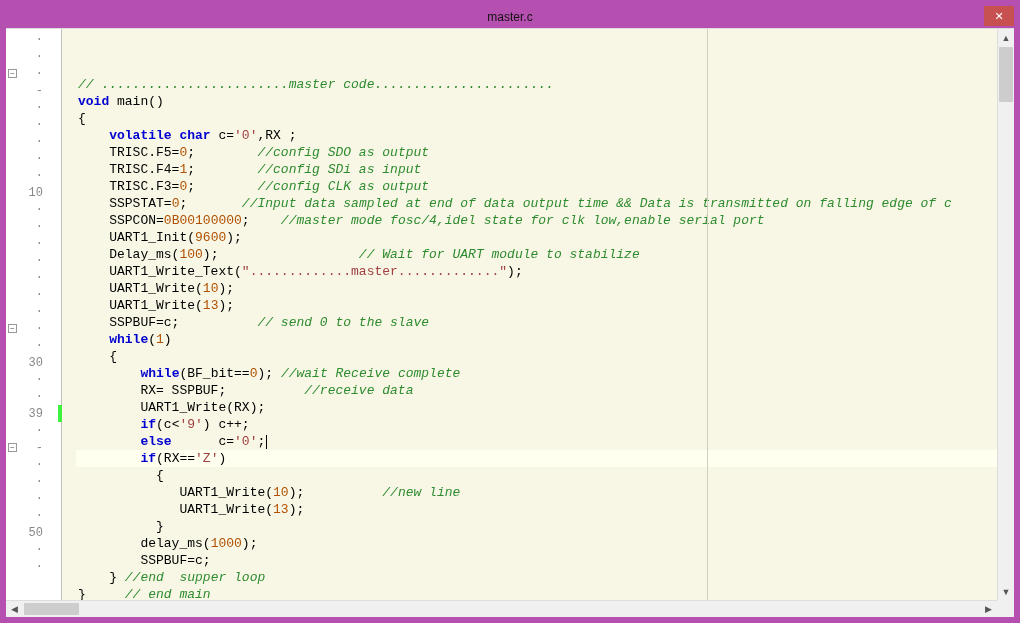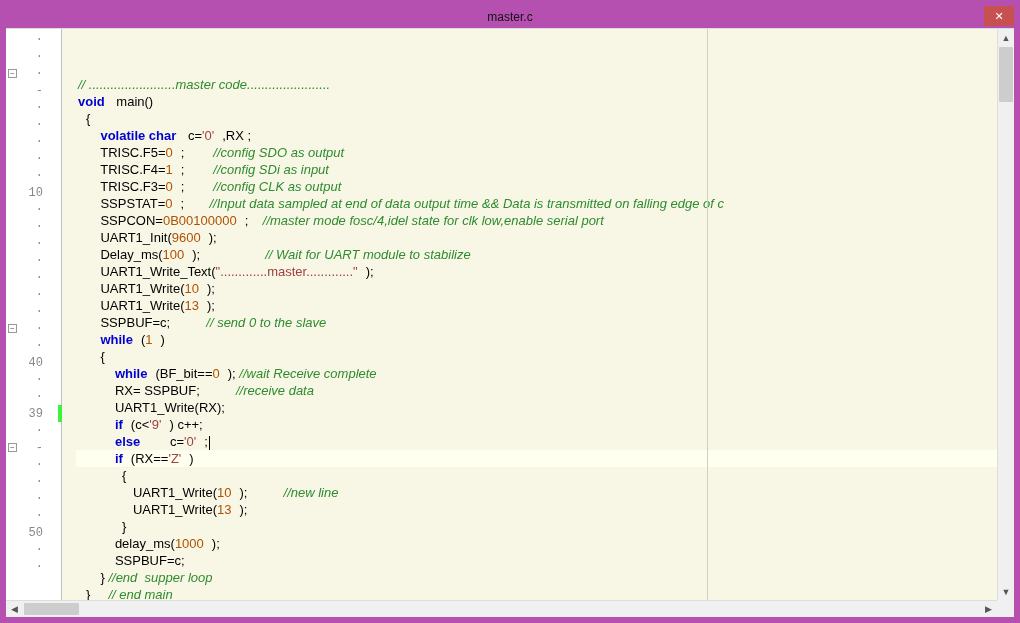--- a/index.html
+++ b/index.html
@@ -86,42 +86,42 @@
     background: #fff;
     color: #555;
     font-size: 8px;
     line-height: 7px;
     text-align: center;
     position: absolute;
     left: 2px;
   }
   .code {
     flex: 1;
-    font-family: Liberation Sans, sans-serif;
+    font-family: Liberation Mono, monospace;
     font-size: 13px;
     background: #f8f7e6;
     overflow: hidden;
     padding-top: 2px;
     padding-left: 14px;
     position: relative;
     white-space: pre;
   }
   .code-line {
     height: 17px;
     line-height: 17px;
     padding-left: 2px;
   }
   .code-line.current {
     background: #fffff0;
   }
   .kw { color: #0000d0; font-weight: bold; }
   .cm { color: #2e8b2e; font-style: italic; }
   .num { color: #b05000; }
   .str { color: #a04040; }
-  .plain { color: #000; padding-left: 8px; }
+  .plain { color: #000; }
   .current-marker {
     position: absolute;
     width: 4px;
     height: 17px;
     background: #3cf23c;
     left: 52px;
   }
   .vscroll {
     width: 17px;
     background: #f0f0f0;
@@ -227,21 +227,21 @@
           <div class="gutter-line">10</div>
           <div class="gutter-line">·</div>
           <div class="gutter-line">·</div>
           <div class="gutter-line">·</div>
           <div class="gutter-line">·</div>
           <div class="gutter-line">·</div>
           <div class="gutter-line">·</div>
           <div class="gutter-line">·</div>
           <div class="gutter-line">·</div>
           <div class="gutter-line">·</div>
-          <div class="gutter-line">40</div>
+          <div class="gutter-line">30</div>
           <div class="gutter-line">·</div>
           <div class="gutter-line">·</div>
           <div class="gutter-line">39</div>
           <div class="gutter-line">·</div>
           <div class="gutter-line">-</div>
           <div class="gutter-line">·</div>
           <div class="gutter-line">·</div>
           <div class="gutter-line">·</div>
           <div class="gutter-line">·</div>
           <div class="gutter-line">50</div>

